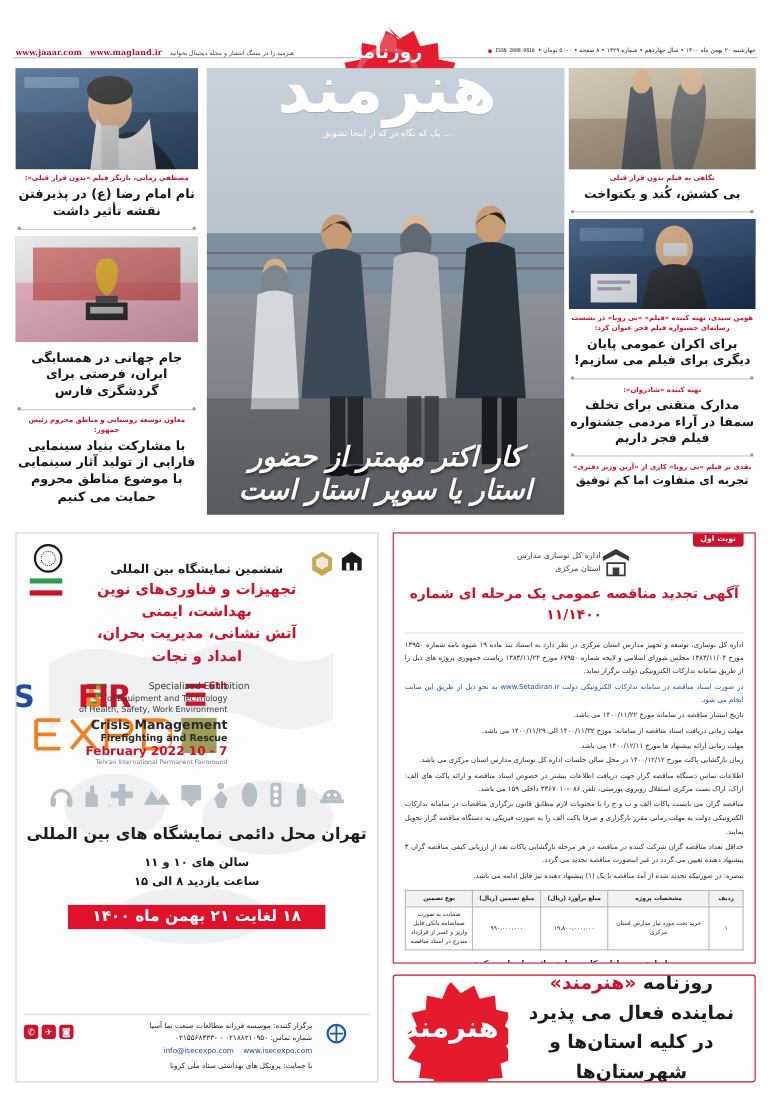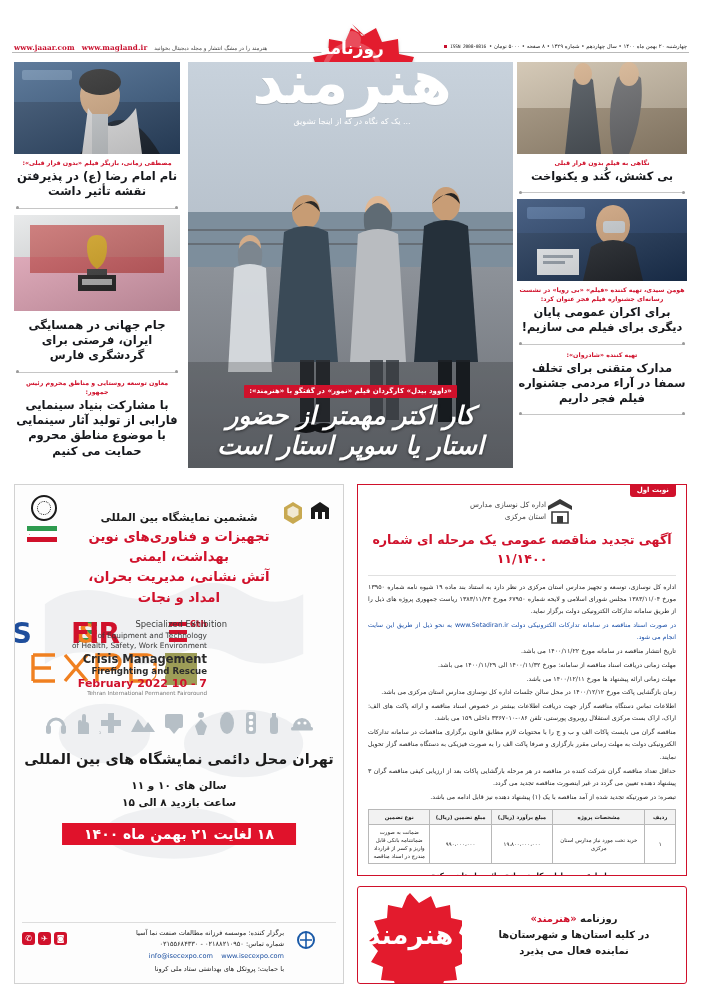--- a/index.html
+++ b/index.html
@@ -217,21 +217,21 @@
   }
 
   
   .promo {
     position: absolute; right: 14px; top: 886px; width: 330px; height: 98px;
     border: 1px solid #d0112b; border-radius: 3px; background: #fff;
     display: flex; align-items: center; overflow: hidden;
   }
   .promo-text {
     flex: 1; text-align: center; padding: 0 6px;
-    font-size: 10px; font-weight: bold; color: #1b1b1b; line-height: 1.6;
+    font-size: 17px; font-weight: bold; color: #1b1b1b; line-height: 1.6;
   }
   .promo-text .red { color: #d0112b; }
   .promo-logo {
     width: 104px; height: 100%; position: relative;
     display: flex; align-items: center; justify-content: center;
   }
   .promo-mast {
     font-size: 26px; font-weight: bold; color: #fff; letter-spacing: -1px;
     position: relative; z-index: 2;
   }
@@ -392,21 +392,20 @@
 
       <g opacity=".95">
         <ellipse cx="62" cy="186" rx="11" ry="13" fill="#d8ae88"></ellipse>
         <path d="M50 188 q12-18 24 0 q2 22-12 26 q-14-4-12-26z" fill="#7c868f"></path>
         <path d="M46 206 q16-8 32 0 l6 104 h-44z" fill="#d8dce0"></path>
       </g>
       <rect y="300" width="325" height="106" fill="#000" opacity=".18"></rect>
     </svg>
 
     <div class="center-caption">
-      <div class="center-kicker">«داوود بیدل» کارگردان فیلم «نمور» در گفتگو با «هنرمند»:</div>
       <div class="center-headline">کار اکتر مهمتر از حضور استار یا سوپر استار است</div>
     </div>
   </div>
 
   <div class="col-right">
 
     <div>
       <div class="photo" style="height:92px">
         <svg width="170" height="92" viewBox="0 0 170 92">
           <rect width="170" height="92" fill="#b9a991"></rect>
@@ -444,20 +443,24 @@
 
     <div class="dotrule" style="margin-top:8px"></div>
 
     <div>
       <div class="kicker" style="margin-top:5px">تهیه کننده «شادروان»:</div>
       <div class="headline">مدارک متقنی برای تخلف سمفا در آراء مردمی جشنواره فیلم فجر داریم</div>
     </div>
 
     <div class="dotrule" style="margin-top:8px"></div>
 
+    <div>
+      <div class="kicker" style="margin-top:5px">نقدی بر فیلم «بی رویا» کاری از «آرین وزیر دفتری»</div>
+      <div class="headline sm">تجربه ای متفاوت اما کم توفیق</div>
+    </div>
   </div>
 
   <div class="ad-expo">
     <svg class="ad-expo-bgmap" viewBox="0 0 330 500" preserveAspectRatio="none">
       <g fill="#7a8a99">
         <path d="M30 120 q30-22 70-10 q40 12 70-4 q30-16 60 2 q30 18 60 2 l0 60 q-40 18-70 2 q-30-16-60 0 q-30 16-60 2 q-40-14-70 6z"></path>
         <ellipse cx="90" cy="250" rx="46" ry="30"></ellipse>
         <ellipse cx="230" cy="260" rx="60" ry="34"></ellipse>
         <ellipse cx="160" cy="350" rx="70" ry="26"></ellipse>
       </g>
@@ -672,22 +675,22 @@
     </table>
 
     <div class="tender-sign">روابط عمومی اداره کل نوسازی دائمی استان مرکزی</div>
   </div>
 
   <div class="promo">
     <div class="promo-text">
       <div>
         <span>روزنامه </span><span class="red">«هنرمند»</span>
       </div>
+      <div>نماینده فعال می پذیرد</div>
       <div>در کلیه استان‌ها و شهرستان‌ها</div>
-      <div>نماینده فعال می پذیرد</div>
     </div>
     <div class="promo-logo">
       <svg viewBox="0 0 104 98" style="position:absolute;inset:0" preserveAspectRatio="none">
         <path fill="#e31b2d" d="M52 6 l9 10 12-7 5 12 14-3 1 13 13 3-5 12 10 8-9 10 7 11-12 5 2 13-13 1-4 12-12-5-9 10-9-10-12 5-4-12-13-1 2-13-12-5 7-11-9-10 10-8-5-12 13-3 1-13 14 3 5-12z"></path>
       </svg>
       <div class="promo-mast">هنرمند</div>
     </div>
   </div>
 
 </div>

